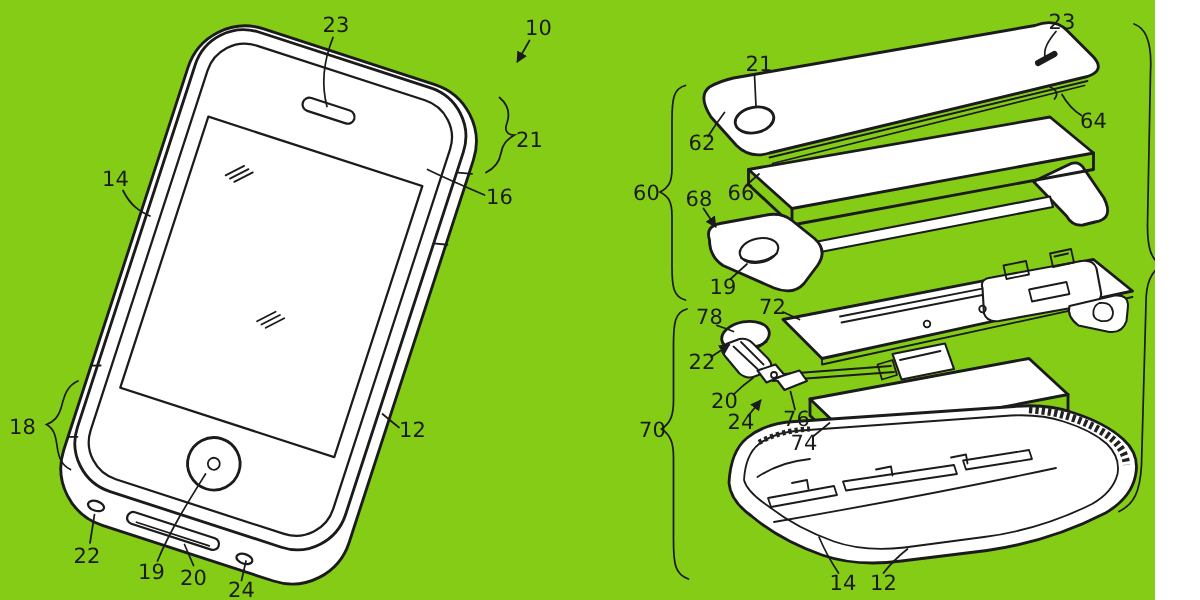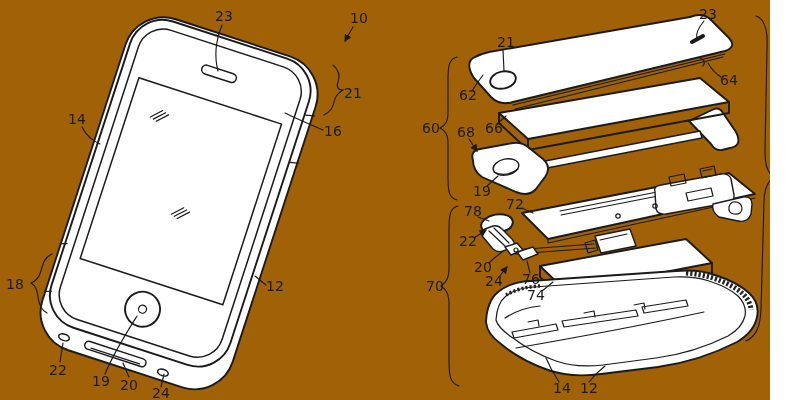--- a/index.html
+++ b/index.html
@@ -1,16 +1,16 @@
 <!DOCTYPE html>
 <html><head>
 <meta charset="utf-8">
 <style>
   html,body{margin:0;padding:0;background:#fff;}
-  #canvas{position:relative;width:770px;height:400px;background:#a16207;overflow:hidden;}
+  #canvas{position:relative;width:770px;height:400px;background:#84cc16;overflow:hidden;}
   svg{display:block;}
   text.ref{font-family:"DejaVu Sans",sans-serif;font-size:14px;font-weight:500;fill:#1b1b1b;text-anchor:middle;}
   .s2{stroke:#1b1b1b;stroke-width:1.9;fill:none;stroke-linecap:round;stroke-linejoin:round;}
   .s1{stroke:#1b1b1b;stroke-width:1.2;fill:none;stroke-linecap:round;stroke-linejoin:round;}
   .sf{stroke:#1b1b1b;stroke-width:1.9;fill:#ffffff;stroke-linejoin:round;}
   .sft{stroke:#1b1b1b;stroke-width:1.4;fill:#ffffff;stroke-linejoin:round;}
   .ld{stroke:#1b1b1b;stroke-width:1.15;fill:none;stroke-linecap:round;}
   .dark{stroke:#1b1b1b;stroke-width:4;fill:none;stroke-linecap:round;}
   .hatch{stroke:#222;stroke-width:5;fill:none;stroke-dasharray:2.2 2;stroke-linecap:butt;}
 </style>

